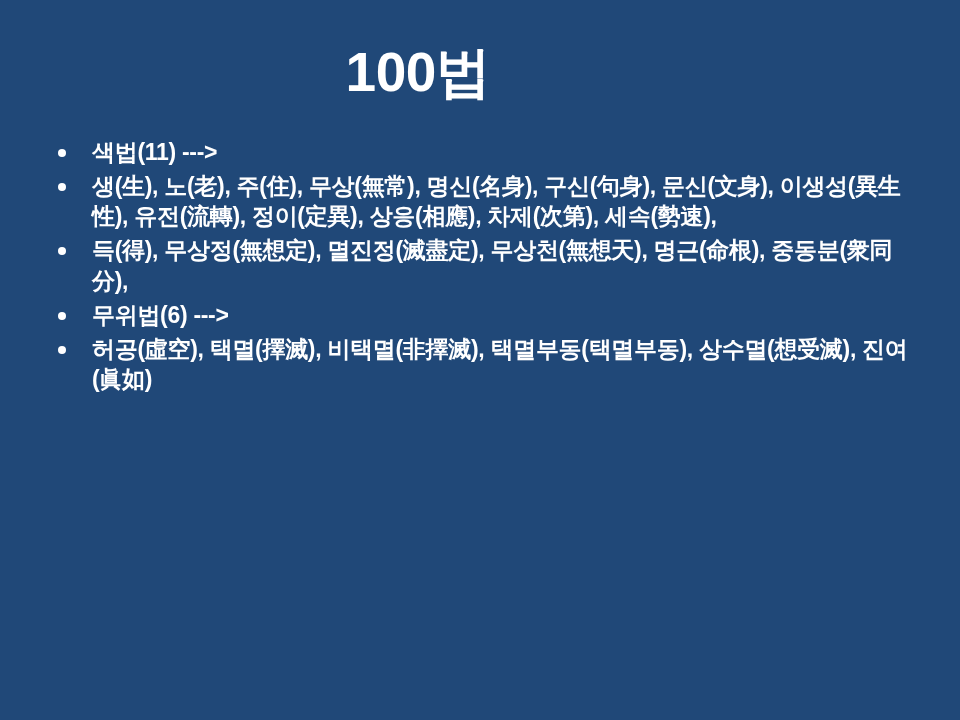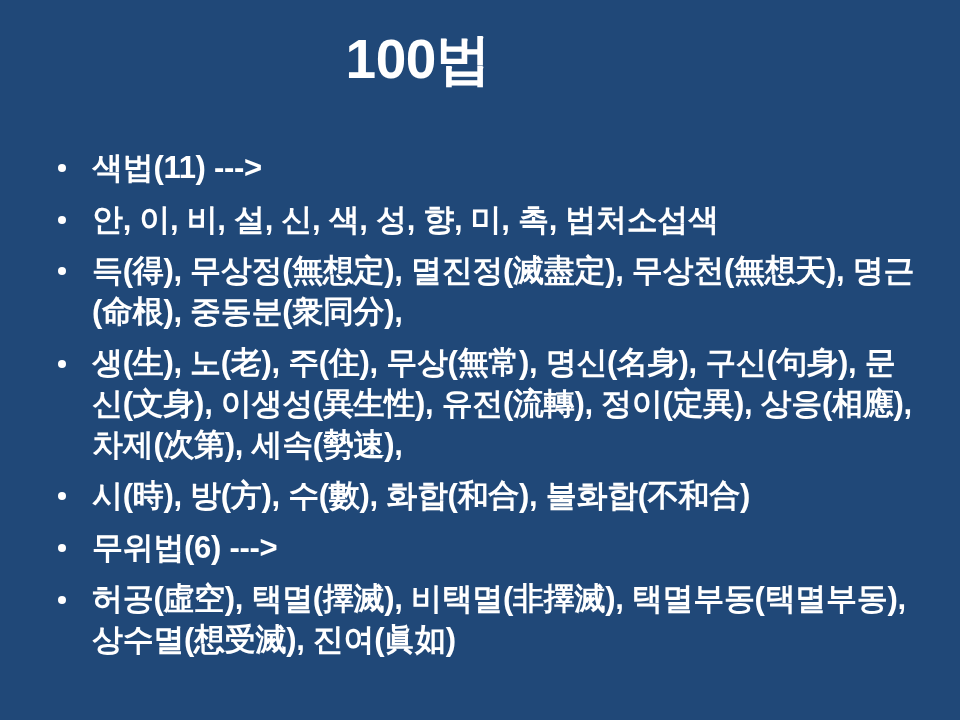--- a/index.html
+++ b/index.html
@@ -18,21 +18,21 @@
   .slide {
     position: relative;
     width: 960px;
     height: 720px;
     background: #204878;
     box-sizing: border-box;
   }
 
   .slide-title {
     position: absolute;
-    top: 31px;
+    top: 44px;
     left: 0;
     width: 836px;
     text-align: center;
     color: #ffffff;
     font-size: 55px;
     font-weight: bold;
     line-height: 1.05;
     letter-spacing: -0.5px;
     white-space: nowrap;
   }
@@ -43,23 +43,23 @@
     left: 48px;
     width: 872px;
     margin: 0;
     padding: 0;
     list-style: none;
   }
 
   .bullet-item {
     position: relative;
     padding-left: 44px;
-    margin: 11px 0 4px 0;
+    margin: 0 0 4px 0;
     color: #ffffff;
-    font-size: 31px;
+    font-size: 23px;
     font-weight: bold;
     line-height: 1.31;
     letter-spacing: -0.3px;
     word-break: break-all;
   }
 
   .bullet-dot {
     position: absolute;
     left: 10px;
     top: 0.52em;
@@ -80,40 +80,32 @@
 
   <div class="slide-title">100법</div>
 
   <ul class="body-list">
 
     <li class="bullet-item">
       <span class="bullet-dot"></span>
       <span class="bullet-text">색법(11) ---&gt;</span>
     </li>
 
-    <li class="bullet-item">
-      <span class="bullet-dot"></span>
-      <span class="bullet-text">안, 이, 비, 설, 신, 색, 성, 향, 미, 촉, 법처소섭색</span>
-    </li>
 
-
-    <li class="bullet-item">
-      <span class="bullet-dot"></span>
-      <span class="bullet-text">득(得), 무상정(無想定), 멸진정(滅盡定), 무상천(無想天), 명근(命根), 중동분(衆同分),</span>
-    </li>
 
     <li class="bullet-item">
       <span class="bullet-dot"></span>
       <span class="bullet-text">생(生), 노(老), 주(住), 무상(無常), 명신(名身), 구신(句身), 문신(文身), 이생성(異生性), 유전(流轉), 정이(定異), 상응(相應), 차제(次第), 세속(勢速),</span>
     </li>
 
     <li class="bullet-item">
       <span class="bullet-dot"></span>
-      <span class="bullet-text">시(時), 방(方), 수(數), 화합(和合), 불화합(不和合)</span>
+      <span class="bullet-text">득(得), 무상정(無想定), 멸진정(滅盡定), 무상천(無想天), 명근(命根), 중동분(衆同分),</span>
     </li>
+
 
     <li class="bullet-item">
       <span class="bullet-dot"></span>
       <span class="bullet-text">무위법(6) ---&gt;</span>
     </li>
 
     <li class="bullet-item">
       <span class="bullet-dot"></span>
       <span class="bullet-text">허공(虛空), 택멸(擇滅), 비택멸(非擇滅), 택멸부동(택멸부동), 상수멸(想受滅), 진여(眞如)</span>
     </li>

